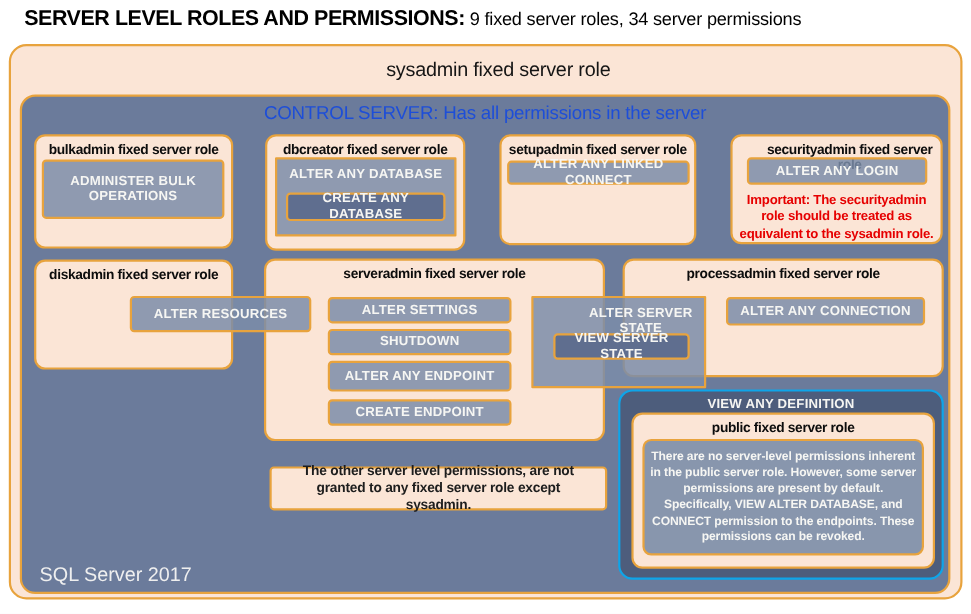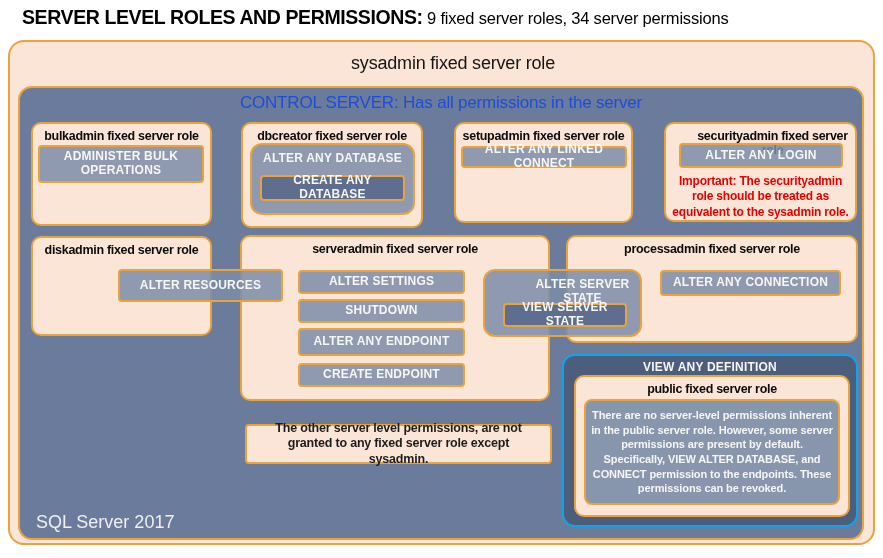--- a/index.html
+++ b/index.html
@@ -22,21 +22,21 @@
     font-size: 17px; color: #1d4ed8; letter-spacing: -0.2px; }
 
   .rolebox { position: absolute; background: #FBE5D6; border: 2px solid #E8A33D; border-radius: 10px; }
   .role-title { margin-top: 5px; text-align: center; font-weight: bold; font-size: 12.5px;
     color: #0c0c0c; letter-spacing: -0.3px; }
 
   .perm { position: absolute; display: flex; align-items: center; justify-content: center; text-align: center;
     background: rgba(123,141,169,0.85); border: 2px solid #E8A33D; border-radius: 4px;
     color: #f6f6f3; font-weight: bold; font-size: 12px; letter-spacing: 0.2px; line-height: 1.15; }
   .perm-group { position: absolute; background: rgba(123,141,169,0.85); border: 2px solid #E8A33D;
-    border-radius: 12px; }
+    border-radius: 1px; }
   .perm-group .group-label { display: block; margin-top: 6px; text-align: center; color: #f6f6f3;
     font-weight: bold; font-size: 12px; letter-spacing: 0.2px; }
   .perm.dark { background: #5F6E8F; }
 
   .warning-text { position: absolute; text-align: center; color: #E60000; font-weight: bold;
     font-size: 12px; line-height: 1.28; letter-spacing: -0.2px; }
 
   .footnote-box { position: absolute; left: 245px; top: 424px; width: 307px; height: 39px;
     background: #FBE5D6; border: 2px solid #E8A33D; border-radius: 4px;
     display: flex; align-items: center; justify-content: center; text-align: center;
@@ -68,21 +68,21 @@
   </div>
 
   <div class="sysadmin-box"></div>
   <div class="sysadmin-label">sysadmin fixed server role</div>
 
   <div class="control-box"></div>
   <div class="control-label">CONTROL SERVER: Has all permissions in the server</div>
 
   <div class="rolebox" style="left:31px; top:122px; width:181px; height:104px;">
     <div class="role-title">bulkadmin fixed server role</div>
-    <div class="perm" style="left:5px; top:21px; width:166px; height:38px; padding:0 14px;">ADMINISTER BULK OPERATIONS</div>
+    <div class="perm" style="left:5px; top:21px; width:166px; height:54px; padding:0 14px;">ADMINISTER BULK OPERATIONS</div>
   </div>
 
   <div class="rolebox" style="left:241px; top:122px; width:182px; height:106px;">
     <div class="role-title">dbcreator fixed server role</div>
     <div class="perm-group" style="left:7px; top:19px; width:165px; height:72px;">
       <span class="group-label">ALTER ANY DATABASE</span>
       <div class="perm dark" style="left:8px; top:30px; width:145px; height:26px;">CREATE ANY DATABASE</div>
     </div>
   </div>
 
@@ -109,21 +109,21 @@
     <div class="perm" style="left:56px; top:126px; width:167px; height:24px;">CREATE ENDPOINT</div>
   </div>
 
   <div class="rolebox" style="left:566px; top:235px; width:292px; height:108px;">
     <div class="role-title">processadmin fixed server role</div>
     <div class="perm" style="left:92px; top:33px; width:181px; height:26px;">ALTER ANY CONNECTION</div>
   </div>
 
   <div class="perm" style="left:118px; top:269px; width:165px; height:33px;">ALTER RESOURCES</div>
 
-  <div class="perm-group" style="left:483px; top:269px; width:159px; height:68px;padding-left:40px;">
+  <div class="perm-group" style="left:483px; top:269px; width:159px; height:84px;padding-left:40px;">
     <span class="group-label">ALTER SERVER STATE</span>
     <div class="perm dark" style="left:18px; top:32px; width:124px; height:24px;">VIEW SERVER STATE</div>
   </div>
 
   <div class="footnote-box">The other server level permissions, are not granted to any fixed server role except sysadmin.</div>
 
   <div class="viewdef-box">
     <div class="viewdef-label">VIEW ANY DEFINITION</div>
     <div class="public-box">
       <div class="role-title">public fixed server role</div>

